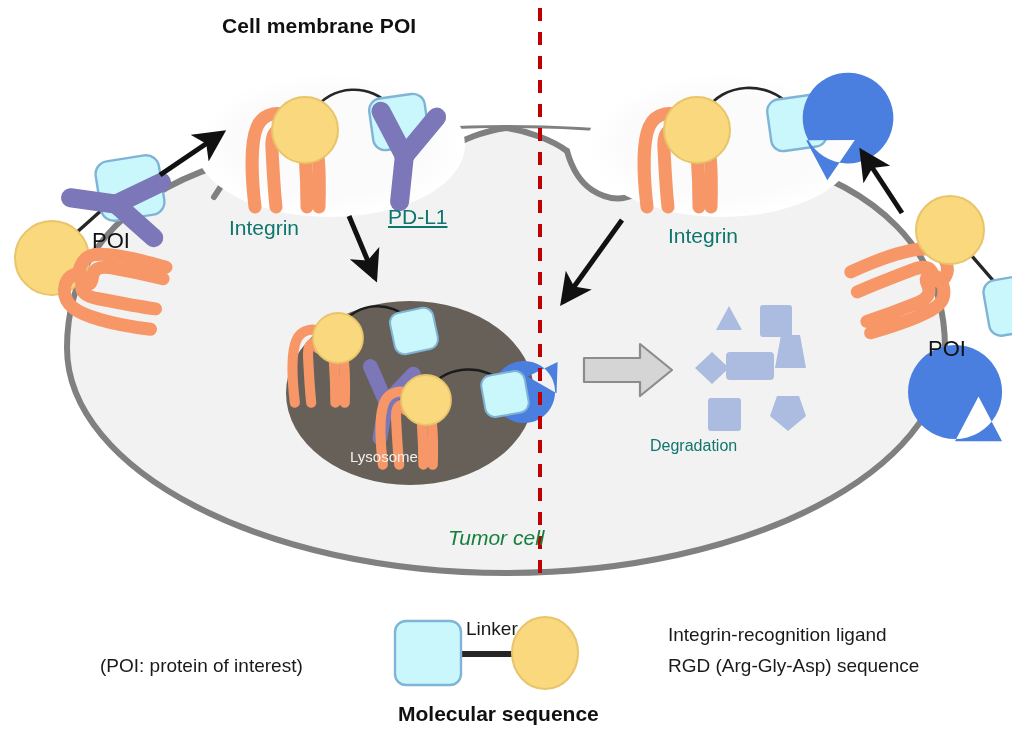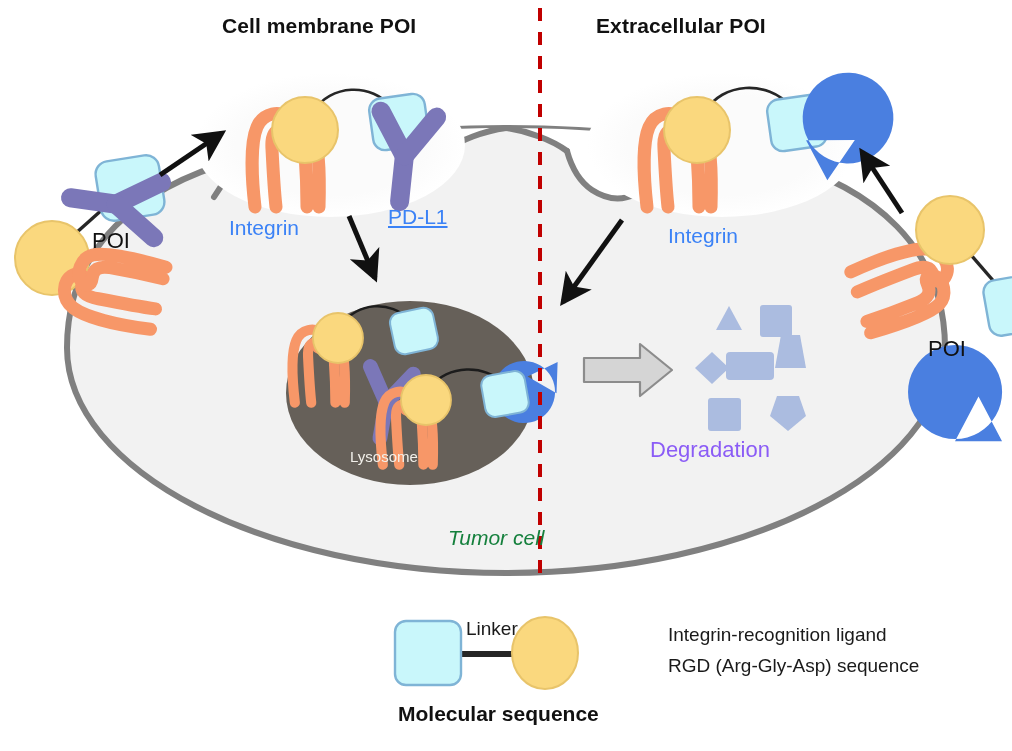--- a/index.html
+++ b/index.html
@@ -2,23 +2,23 @@
 <html><head>
 <meta charset="utf-8">
 <style>
   html,body{margin:0;padding:0;background:#fff;}
   body{width:1012px;height:751px;position:relative;overflow:hidden;
        font-family:"Liberation Sans",sans-serif;}
   #stage{position:absolute;left:0;top:0;width:861px;height:751px;}
   svg.layer{position:absolute;left:0;top:0;width:1012px;height:751px;}
   .txt{position:absolute;white-space:pre;}
   .hdr{font-weight:bold;font-size:21px;color:#111;letter-spacing:.1px;}
-  .lbl{font-size:21px;color:#3b82f6;}
+  .lbl{font-size:21px;color:#0f766e;}
   .lbl-light{font-size:15px;color:#f2f0ea;}
-  .lbl-red{font-size:22px;color:#8b5cf6;}
+  .lbl-red{font-size:16px;color:#0f766e;}
   .lbl-ital{font-size:21px;color:#15803d;font-style:italic;}
   .leg{font-size:19px;color:#1a1a1a;line-height:30px;}
   .leg-c{font-size:19px;color:#1a1a1a;}
   .legbold{font-weight:bold;font-size:21px;color:#111;}
 </style>
 </head>
 <body>
 
 <div id="stage">
 
@@ -202,35 +202,35 @@
     <line x1="540" y1="8" x2="540" y2="578" stroke="#c00000" stroke-width="4" stroke-dasharray="13,11"></line>
 
     <g>
       <line x1="455" y1="654" x2="518" y2="654" stroke="#262626" stroke-width="6"></line>
       <rect x="395" y="621" width="66" height="64" rx="11" fill="#c9f7fb" stroke="#7fb4d6" stroke-width="2.4"></rect>
       <ellipse cx="545" cy="653" rx="33" ry="36" fill="#fad87e" stroke="#e8c46a" stroke-width="2"></ellipse>
     </g>
   </svg>
 
   <div class="txt hdr" style="left:222px;top:14px;">Cell membrane POI</div>
-  <div class="txt hdr" style="left:596px;top:14px;">Extracellular POI</div>
 
   <div class="txt lbl" style="left:229px;top:216px;">Integrin</div>
   <div class="txt lbl" style="left:668px;top:224px;">Integrin</div>
   <div class="txt lbl" style="left:388px;top:205px;text-decoration:underline;">PD-L1</div>
 
   <div class="txt lbl" style="left:92px;top:228px;font-size:22px;color:#111;">POI</div>
   <div class="txt lbl" style="left:928px;top:336px;font-size:22px;color:#111;">POI</div>
 
   <div class="txt lbl-light" style="left:350px;top:448px;">Lysosome</div>
 
   <div class="txt lbl-red" style="left:650px;top:437px;">Degradation</div>
 
   <div class="txt lbl-ital" style="left:448px;top:526px;">Tumor cell</div>
 
+  <div class="txt leg" style="left:100px;top:651px;text-align:center;">(POI: protein of interest)</div>
 
   <div class="txt leg-c" style="left:466px;top:618px;">Linker</div>
 
   <div class="txt leg" style="left:668px;top:620px;">Integrin-recognition ligand</div>
   <div class="txt leg" style="left:668px;top:651px;">RGD (Arg-Gly-Asp) sequence</div>
 
   <div class="txt legbold" style="left:398px;top:702px;">Molecular sequence</div>
 
 </div>
 

